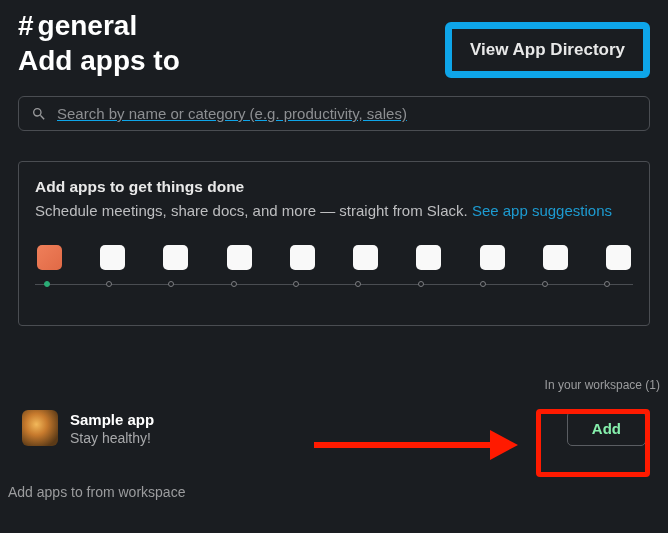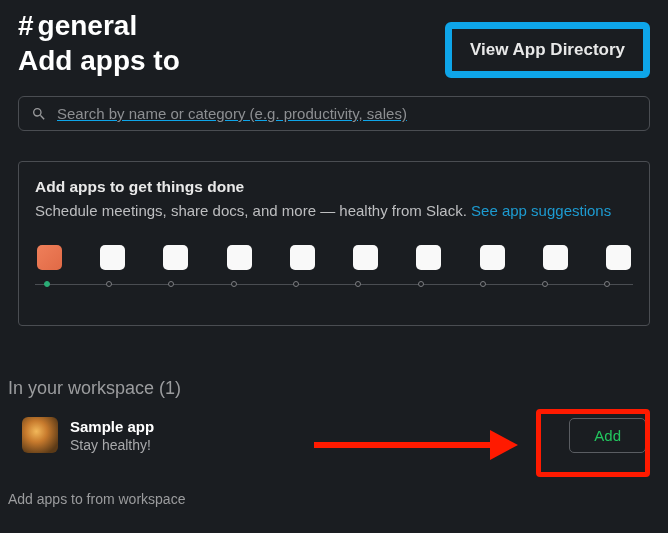--- a/index.html
+++ b/index.html
@@ -96,46 +96,47 @@
     background: #4a4d52;
     margin-top: 14px;
   }
   .track .dot {
     position: absolute; top: -3px;
     width: 6px; height: 6px; border-radius: 50%;
     background: #1a1d21; border: 1px solid #7c7e81;
   }
   .track .dot.active { background: #2bac76; border-color:#2bac76; }
   .section-label {
-    color: #9b9c9e; font-size: 18px;
+    color: #9b9c9e; font-size: 12px;
     padding: 52px 8px 10px 8px;
+    text-align: right;
   }
   .app-row {
     display: flex;
     align-items: center;
     padding: 8px 22px;
     position: relative;
   }
   .app-icon {
     width: 36px; height: 36px; border-radius: 6px;
     background: radial-gradient(circle at 40% 40%, #f2b85a 0%, #c77a2d 35%, #5b3a17 80%);
     margin-right: 12px;
     flex-shrink:0;
   }
   .app-name { color: #ffffff; font-weight: 700; font-size: 15px; text-align: right; }
   .app-desc { color: #a8a9ab; font-size: 14px; margin-top: 2px; }
   .add-btn {
     margin-left: auto;
     border: 1px solid #5a5d62;
     background: transparent;
-    color: #22c55e;
+    color: #86efac;
     border-radius: 5px;
     padding: 8px 24px;
     font-size: 15px;
-    font-weight: 400;
+    font-weight: 700;
     cursor: pointer;
   }
   .hi-box {
     position: absolute;
     border: 5px solid #ff1a00;
     border-radius: 4px;
     pointer-events: none;
   }
   .arrow {
     position: absolute;
@@ -176,21 +177,21 @@
     <svg viewBox="0 0 24 24">
         <path d="M15.5 14h-.79l-.28-.27A6.471 6.471 0 0016 9.5 6.5 6.5 0 109.5 16c1.61 0 3.09-.59 4.23-1.57l.27.28v.79l5 4.99L20.49 19l-4.99-5zM9.5 14A4.5 4.5 0 119.5 5a4.5 4.5 0 010 9z"></path>
       </svg>
     <input type="text" placeholder="Search by name or category (e.g. productivity, sales)" style="">
   </div>
 </div>
 
 <div class="panel">
   <div class="panel-title">Add apps to get things done</div>
   <div class="panel-sub">
-    <span>Schedule meetings, share docs, and more — healthy from Slack. </span><span class="link">See app suggestions</span>
+    <span>Schedule meetings, share docs, and more — straight from Slack. </span><span class="link">See app suggestions</span>
   </div>
   <div class="carousel">
     <div class="card first"></div>
     <div class="card"></div>
     <div class="card"></div>
     <div class="card"></div>
     <div class="card"></div>
     <div class="card"></div>
     <div class="card"></div>
     <div class="card"></div>

